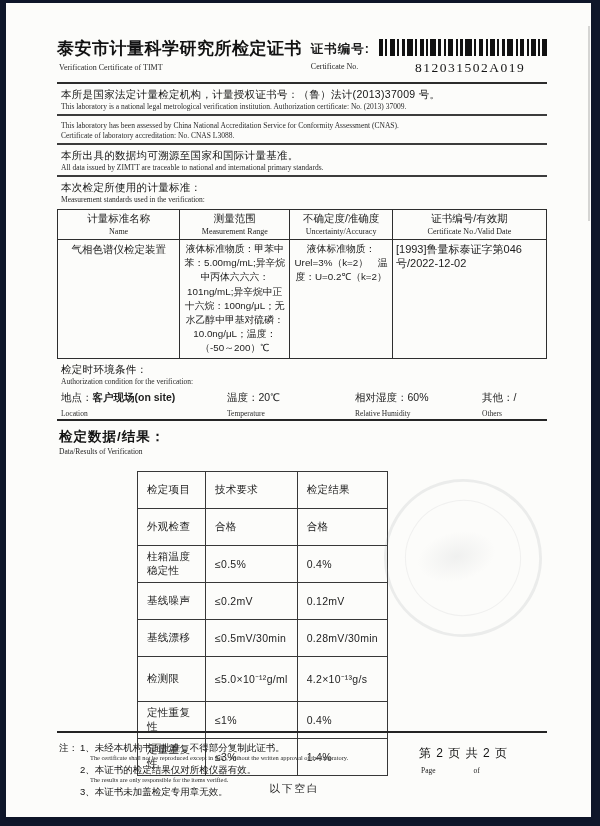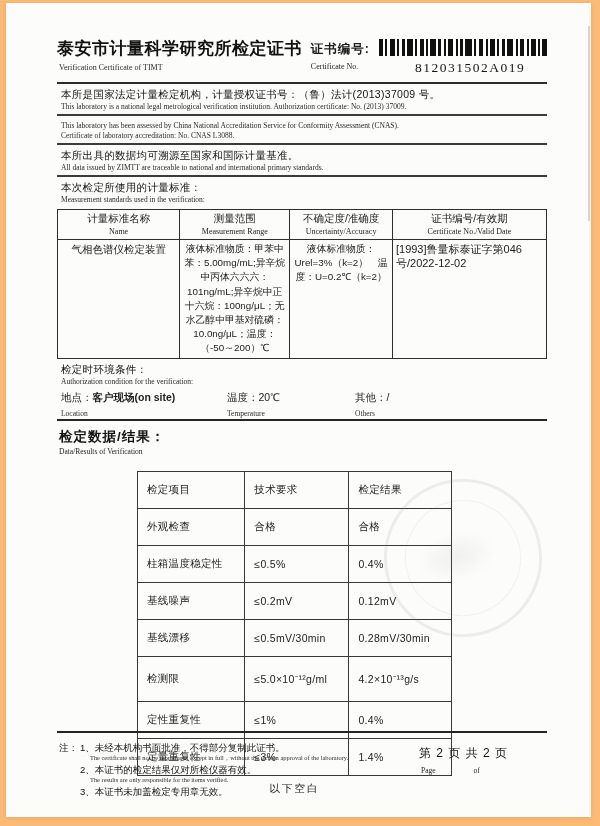--- a/index.html
+++ b/index.html
@@ -1,18 +1,18 @@
 <!DOCTYPE html>
 <html><head>
 <meta charset="utf-8">
 <style>
   * { margin:0; padding:0; box-sizing:border-box; }
   html,body { width:600px; height:826px; }
   body { background:#e9e8e5; font-family:"Liberation Sans", sans-serif; color:#1c1c1c; }
-  .scan { position:relative; width:600px; height:826px; background:#fdba74; overflow:hidden; }
+  .scan { position:relative; width:600px; height:826px; background:#0f172a; overflow:hidden; }
   .page { position:absolute; left:6px; top:3px; right:9px; bottom:9px; background:#fcfcfa;
           box-shadow:0 1px 4px rgba(0,0,0,0.10); }
   .edge-line { position:absolute; right:10px; top:26px; width:2px; height:195px;
                background:rgba(110,110,110,0.28); }
   .content { position:absolute; left:51px; top:34px; right:44px; }
 
   
   .header { display:flex; justify-content:space-between; align-items:flex-start; }
   .title-zh { font-size:17px; font-weight:bold; letter-spacing:0.5px; color:#121212; }
   .title-en { font-size:8px; font-family:"Liberation Serif", serif; color:#2b2b2b; margin:3px 0 0 2px; }
@@ -51,21 +51,21 @@
   .env-f1 { width:166px; } .env-f2 { width:128px; } .env-f3 { width:127px; } .env-f4 { flex:1; }
   .env-line1 { font-size:10.5px; }
   .env-f1 .env-val { font-weight:bold;text-align:right; }
   .env-sub { font-size:7.5px; font-family:"Liberation Serif", serif; color:#2b2b2b; margin-top:4px; }
   .env-rule { height:2px; background:#262626; margin-top:1px; }
 
   
   .res-title { margin-top:7px; padding-left:2px; }
   .res-title-zh { font-size:13.5px; font-weight:bold; letter-spacing:1px; color:#141414; }
   .res-title-en { font-size:7.5px; font-family:"Liberation Serif", serif; margin-top:1px; }
-  .res-table { width:315px; margin:15px 8px 0 80px; }
+  .res-table { width:251px; margin:15px 8px 0 80px; }
   .res-table th, .res-table td { border:1.6px solid #383838; font-size:10.5px; font-weight:normal;
       text-align:left; vertical-align:middle; padding:0 9px; height:37px; letter-spacing:0.3px; }
   .res-row-tall th, .res-row-tall td { height:45px; }
   .blank-note { width:315px; margin-left:80px; text-align:center; font-size:10.5px;
                 letter-spacing:2px; margin-top:6px; color:#1a1a1a; }
 
   
   .stamp { position:absolute; left:378px; top:476px; width:158px; height:158px; border-radius:50%;
            border:3px solid rgba(135,140,148,0.14); transform:rotate(-14deg); pointer-events:none; }
   .stamp::before { content:""; position:absolute; left:18px; top:18px; right:18px; bottom:18px;
@@ -197,20 +197,24 @@
       </div>
       <div class="env-row">
         <div class="env-f env-f1">
           <div class="env-line1"><span>地点：</span><span class="env-val">客户现场(on site)</span></div>
           <div class="env-sub">Location</div>
         </div>
         <div class="env-f env-f2">
           <div class="env-line1"><span>温度：</span><span class="env-val">20℃</span></div>
           <div class="env-sub">Temperature</div>
         </div>
+        <div class="env-f env-f3">
+          <div class="env-line1"><span>相对湿度：</span><span class="env-val">60%</span></div>
+          <div class="env-sub">Relative Humidity</div>
+        </div>
         <div class="env-f env-f4">
           <div class="env-line1"><span>其他：</span><span class="env-val">/</span></div>
           <div class="env-sub">Others</div>
         </div>
       </div>
       <div class="env-rule"></div>
 
       <div class="res-title">
         <div class="res-title-zh">检定数据/结果：</div>
         <div class="res-title-en">Data/Results of Verification</div>

